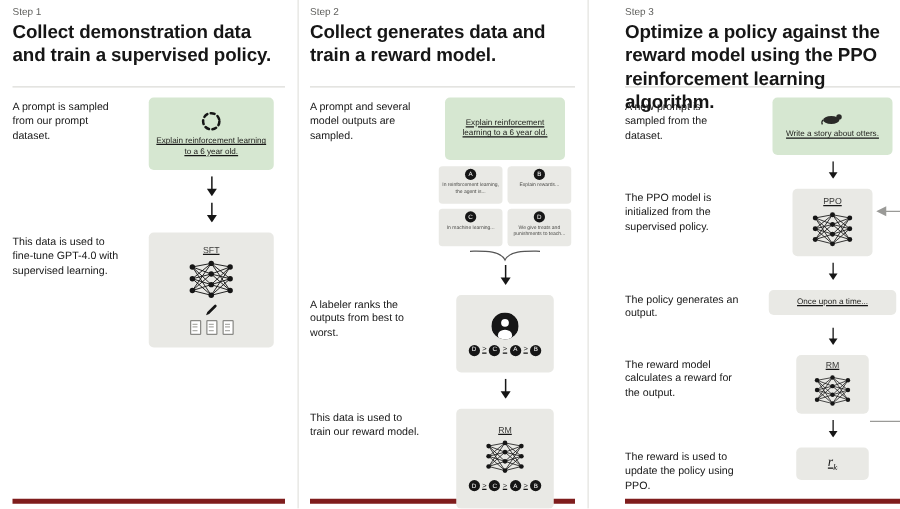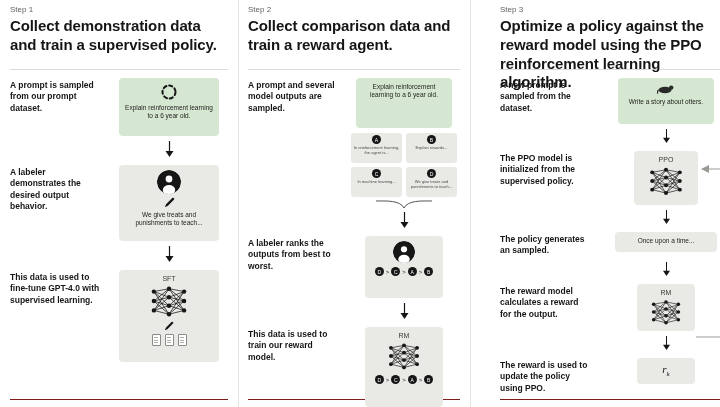--- a/index.html
+++ b/index.html
@@ -1,38 +1,38 @@
 <!DOCTYPE html>
 <html><head>
 <meta charset="utf-8">
 <style>
   html,body { margin:0; padding:0; background:#fff; }
   .canvas {
     position:relative; width:720px; height:407px; background:#ffffff;
     font-family:"Liberation Sans", sans-serif; color:#161616; overflow:hidden;
   }
-  .col { position:absolute; top:0; height:399px; border-bottom:1px solid #7f1d1d; }
+  .col { position:absolute; top:0; height:399px; border-bottom:4px solid #7f1d1d; }
   #col1 { left:10px;  width:218px; }
   #col2 { left:248px; width:212px; }
   #col3 { left:500px; width:232px; }
   .vdiv { position:absolute; top:0; bottom:0; width:1px; background:#e4e4e0; }
   #vdiv1 { left:238px; } #vdiv2 { left:470px; }
 
   .header { height:62px; }
   .step  { margin-top:5px; font-size:8px; color:#5f5f5c; }
   .title { margin-top:3px; font-size:15px; font-weight:bold; line-height:1.25; letter-spacing:-0.1px; }
   .rule  { border-top:1px solid #dcdcd8; margin-top:2px; }
 
   .pair { display:flex; margin-top:8px; }
-  .cap  { width:100px; font-size:8.5px; line-height:1.35; padding-top:2px; box-sizing:border-box; padding-right:8px;font-weight:bold; }
+  .cap  { width:100px; font-size:8.5px; line-height:1.35; padding-top:2px; box-sizing:border-box; padding-right:8px; }
   .fig  { flex:1; display:flex; flex-direction:column; align-items:center; }
   .arrowrow { padding-left:100px; display:flex; justify-content:center; margin-top:5px; }
 
   .box { border-radius:4px; padding:5px 6px; box-sizing:border-box;
-         display:flex; flex-direction:column; align-items:center; justify-content:flex-start; }
+         display:flex; flex-direction:column; align-items:center; justify-content:center;text-decoration:underline; }
   .green { background:#d6e7d1; }
   .gray  { background:#e9e9e5; }
   .box-label { font-size:7px; color:#3a3a38; margin-bottom:2px; }
   .box-text  { font-size:6.5px; text-align:center; line-height:1.3; color:#22221f; }
 
   .prompt1 { width:100px; min-height:58px; }
   .labeler1{ width:100px; min-height:76px; }
   .sft     { width:100px; min-height:92px; }
 
   .prompt2 { width:96px; min-height:50px; }
@@ -89,36 +89,20 @@
       </div>
     </div>
 
     <div class="arrowrow">
       <svg width="9" height="16" viewBox="0 0 9 16">
         <line x1="4.5" y1="0" x2="4.5" y2="11" stroke="#161616" stroke-width="1.2"></line>
         <path d="M0.5 10 L4.5 16 L8.5 10 Z" fill="#161616"></path>
       </svg>
     </div>
 
-    <div class="pair">
-      <div class="cap">A labeler demonstrates the desired output behavior.</div>
-      <div class="fig">
-        <div class="box gray labeler1">
-          <svg class="clip-circ micon" width="24" height="24" viewBox="0 0 24 24">
-            <circle cx="12" cy="12" r="12" fill="#161616"></circle>
-            <circle cx="12" cy="9" r="3.4" fill="#fff"></circle>
-            <ellipse cx="12" cy="20" rx="6.2" ry="5" fill="#fff"></ellipse>
-          </svg>
-          <svg width="11" height="11" viewBox="0 0 12 12" class="micon">
-            <path d="M1 11 L2.2 8 L9 1.2 A0.9 0.9 0 0 1 10.8 3 L4 9.8 L1 11 Z" fill="#161616"></path>
-          </svg>
-          <div class="box-text">We give treats and punishments to teach...</div>
-        </div>
-      </div>
-    </div>
 
     <div class="arrowrow">
       <svg width="9" height="16" viewBox="0 0 9 16">
         <line x1="4.5" y1="0" x2="4.5" y2="11" stroke="#161616" stroke-width="1.2"></line>
         <path d="M0.5 10 L4.5 16 L8.5 10 Z" fill="#161616"></path>
       </svg>
     </div>
 
     <div class="pair">
       <div class="cap">This data is used to fine-tune GPT-4.0 with supervised learning.</div>
@@ -161,21 +145,21 @@
               </span>
           </div>
         </div>
       </div>
     </div>
   </div>
 
   <div class="col" id="col2">
     <div class="header">
       <div class="step">Step 2</div>
-      <div class="title">Collect comparison data and train a reward agent.</div>
+      <div class="title">Collect generates data and train a reward model.</div>
     </div>
     <div class="rule"></div>
 
     <div class="pair">
       <div class="cap">A prompt and several model outputs are sampled.</div>
       <div class="fig">
         <div class="box green prompt2">
           <div class="box-text">Explain reinforcement learning to a 6 year old.</div>
         </div>
         <div class="ogrid">
@@ -327,21 +311,21 @@
     </div>
 
     <div class="arrowrow">
       <svg width="9" height="14" viewBox="0 0 9 16">
         <line x1="4.5" y1="0" x2="4.5" y2="11" stroke="#161616" stroke-width="1.2"></line>
         <path d="M0.5 10 L4.5 16 L8.5 10 Z" fill="#161616"></path>
       </svg>
     </div>
 
     <div class="pair">
-      <div class="cap">The policy generates an sampled.</div>
+      <div class="cap">The policy generates an output.</div>
       <div class="fig">
         <div class="box gray outbox">
           <div class="box-text">Once upon a time...</div>
         </div>
       </div>
     </div>
 
     <div class="arrowrow">
       <svg width="9" height="14" viewBox="0 0 9 16">
         <line x1="4.5" y1="0" x2="4.5" y2="11" stroke="#161616" stroke-width="1.2"></line>

